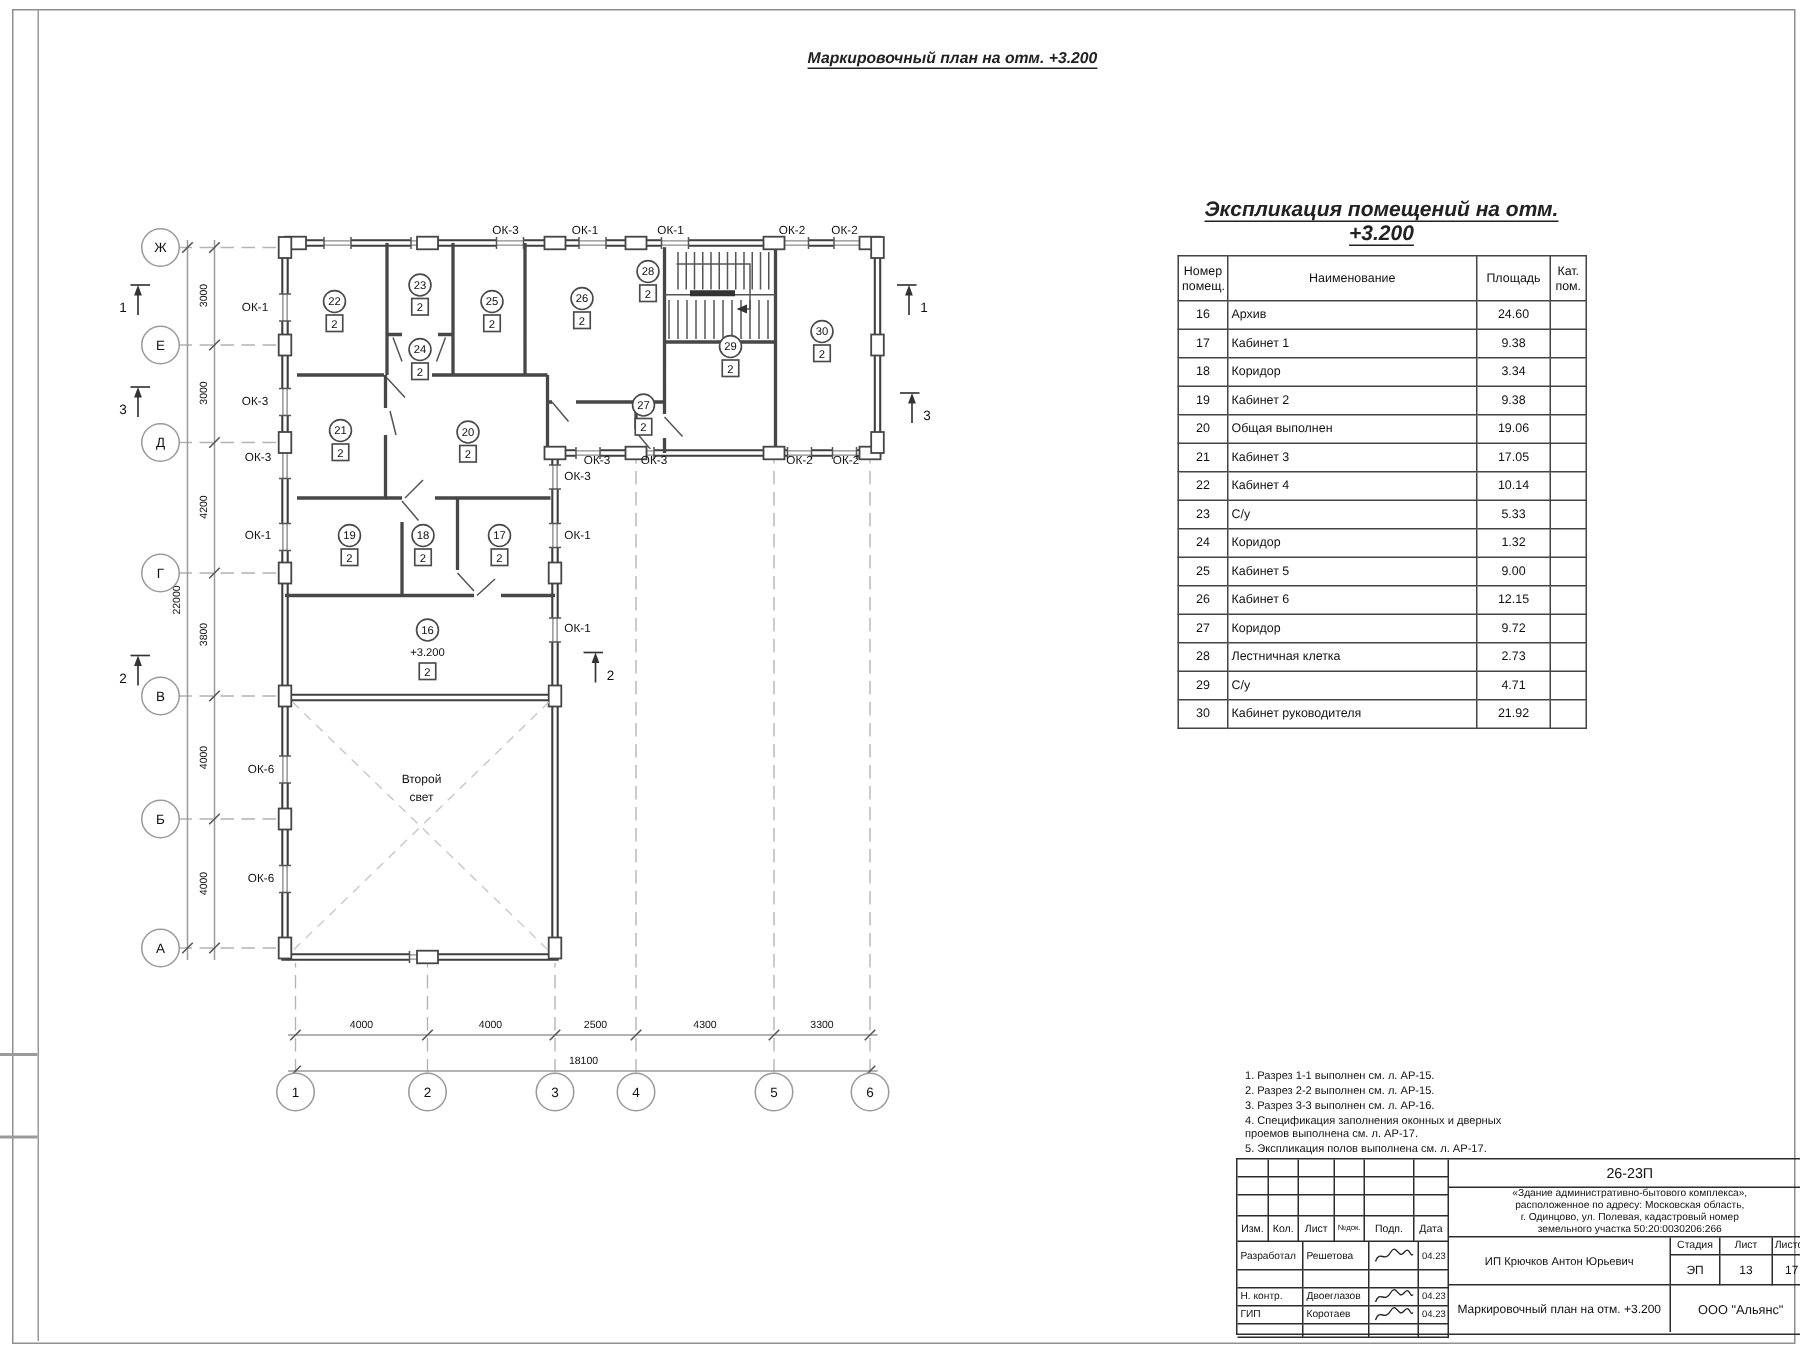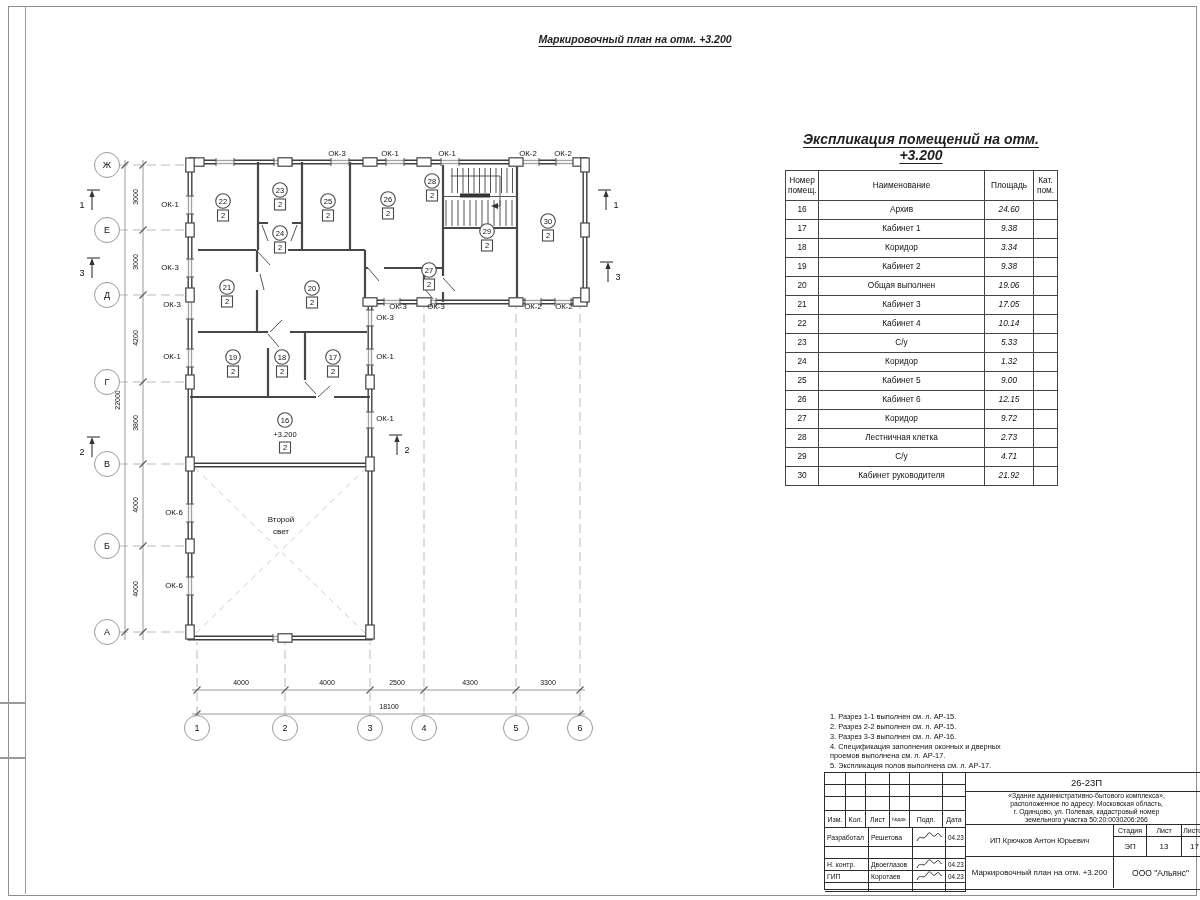--- a/index.html
+++ b/index.html
@@ -13,22 +13,22 @@
     text-align:center;font-size:10.5px;font-weight:bold;color:#222;}
   
   .expl-wrap{left:785px;top:131px;width:272px;}
   .expl-title{font-size:14px;margin-bottom:5px;}
   table.expl{border-collapse:collapse;table-layout:fixed;width:272px;margin-top:7px;}
   table.expl th,table.expl td{border:1px solid #444;padding:0 2px;font-weight:normal;
     font-size:8.3px;line-height:1.15;overflow:hidden;}
   table.expl th{height:29px;text-align:center;}
   table.expl td{height:18px;}
   td.c{text-align:center;}
-  td.nm{padding-left:4px;text-align:center;}
-  td.ar{text-align:center;font-size:7.4px;font-style:italic;}
+  td.nm{padding-left:4px;}
+  td.ar{text-align:center;font-size:7.4px;}
   tr.total td{height:18px;}
   tr.total td.nm{padding-left:14px;}
   
   .notes{left:830px;top:712px;width:250px;font-size:7.4px;line-height:1.33;white-space:pre-line;}
   
   .tb{left:824px;top:772px;width:382px;height:118px;border:1.5px solid #2c2c2c;box-sizing:border-box;}
   .tb *{box-sizing:border-box;}
   .cell{border-right:1px solid #2c2c2c;border-bottom:1px solid #2c2c2c;overflow:hidden;
     display:flex;align-items:center;justify-content:center;text-align:center;}
   .tb-left{position:absolute;left:0;top:0;width:141px;height:115px;}

